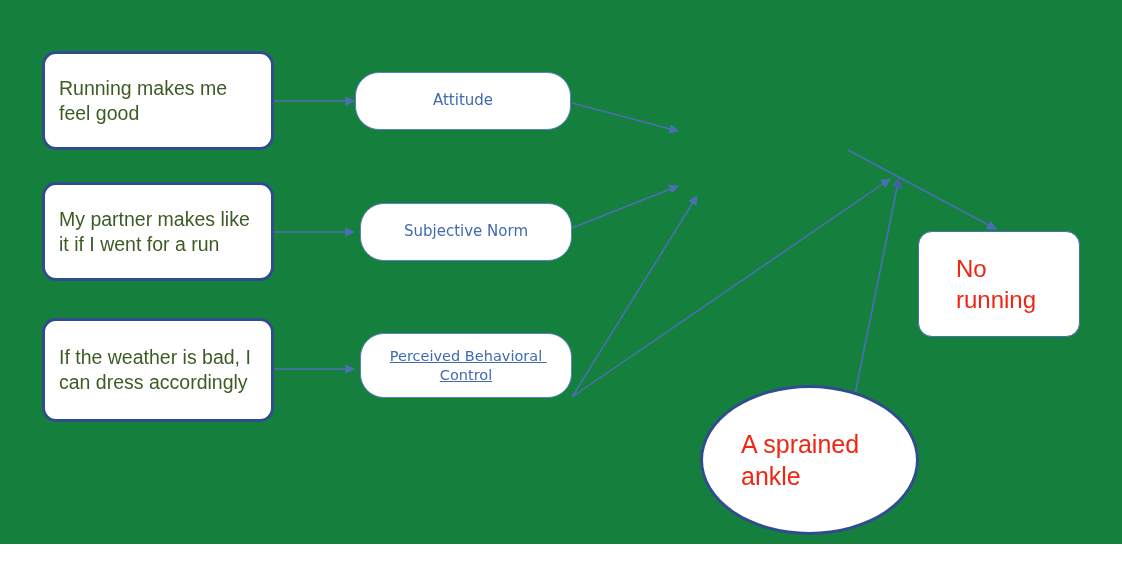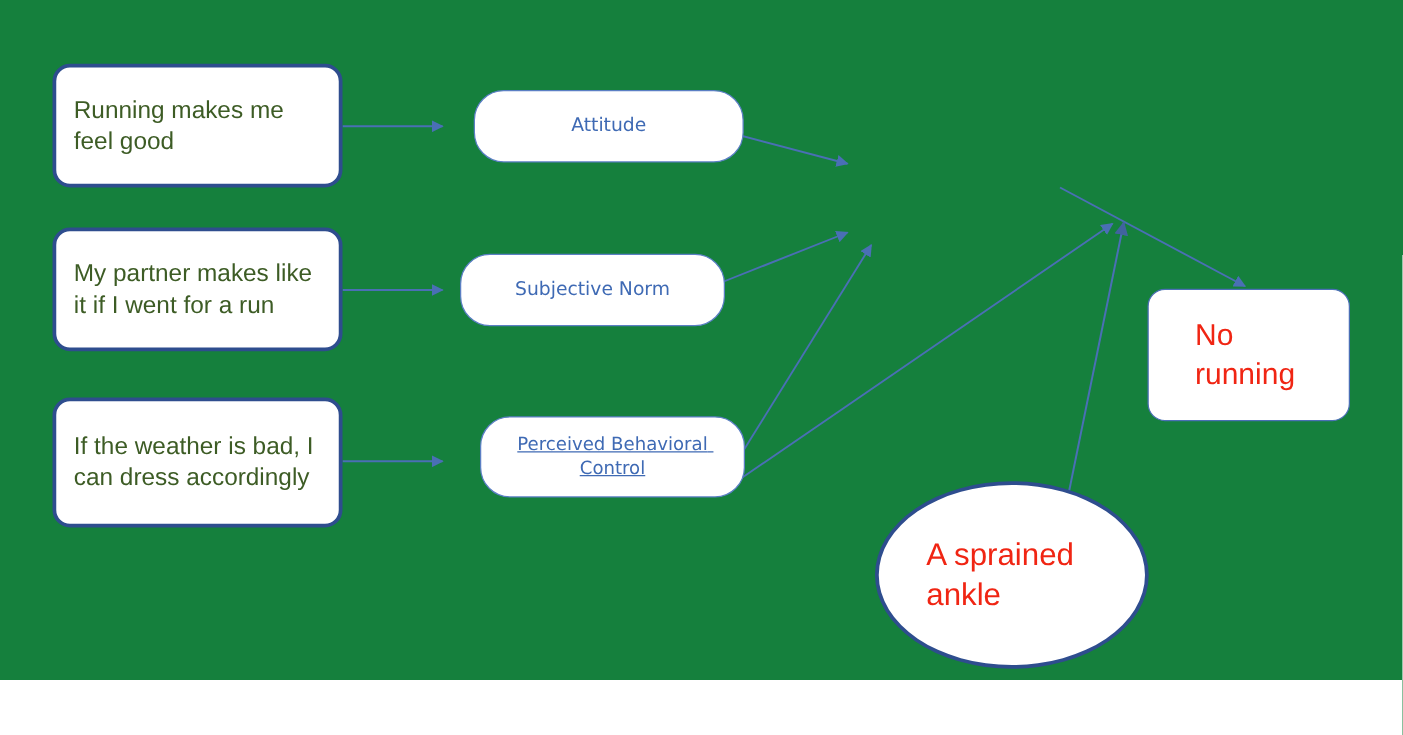--- a/index.html
+++ b/index.html
@@ -51,21 +51,20 @@
   
   .construct {
     border: 1.4px solid #5b7fc4;
     border-radius: 24px;
     padding: 0 12px;
     color: #3f6ab4;
     font-family: "DejaVu Sans", sans-serif;
     font-size: 15px;
     line-height: 1.3;
     text-align: center;
-    margin-left: 24px;
   }
   .construct.left-align {
     text-align: center;
     font-size: 14.5px;
     text-decoration: underline;
   }
 
   
   .outcome {
     border: 1.4px solid #4a6fb5;
@@ -135,21 +134,21 @@
   </div>
 
   <div class="node belief" style="left:42px; top:318px; width:232px; height:104px;">
     <span class="nowrap-line">If the weather is bad, I can dress accordingly</span>
   </div>
 
   <div class="node construct" style="left:355px; top:72px; width:216px; height:58px;">
     <span>Attitude</span>
   </div>
 
-  <div class="node construct" style="left:344px; top:203px; width:212px; height:58px;">
+  <div class="node construct" style="left:360px; top:203px; width:212px; height:58px;">
     <span>Subjective Norm</span>
   </div>
 
   <div class="node construct left-align" style="left:360px; top:333px; width:212px; height:65px;">
     <span class="nowrap-line">Perceived Behavioral Control</span>
   </div>
 
 
   <div class="node outcome" style="left:918px; top:231px; width:162px; height:106px;">
     <span class="nowrap-line">No running</span>

